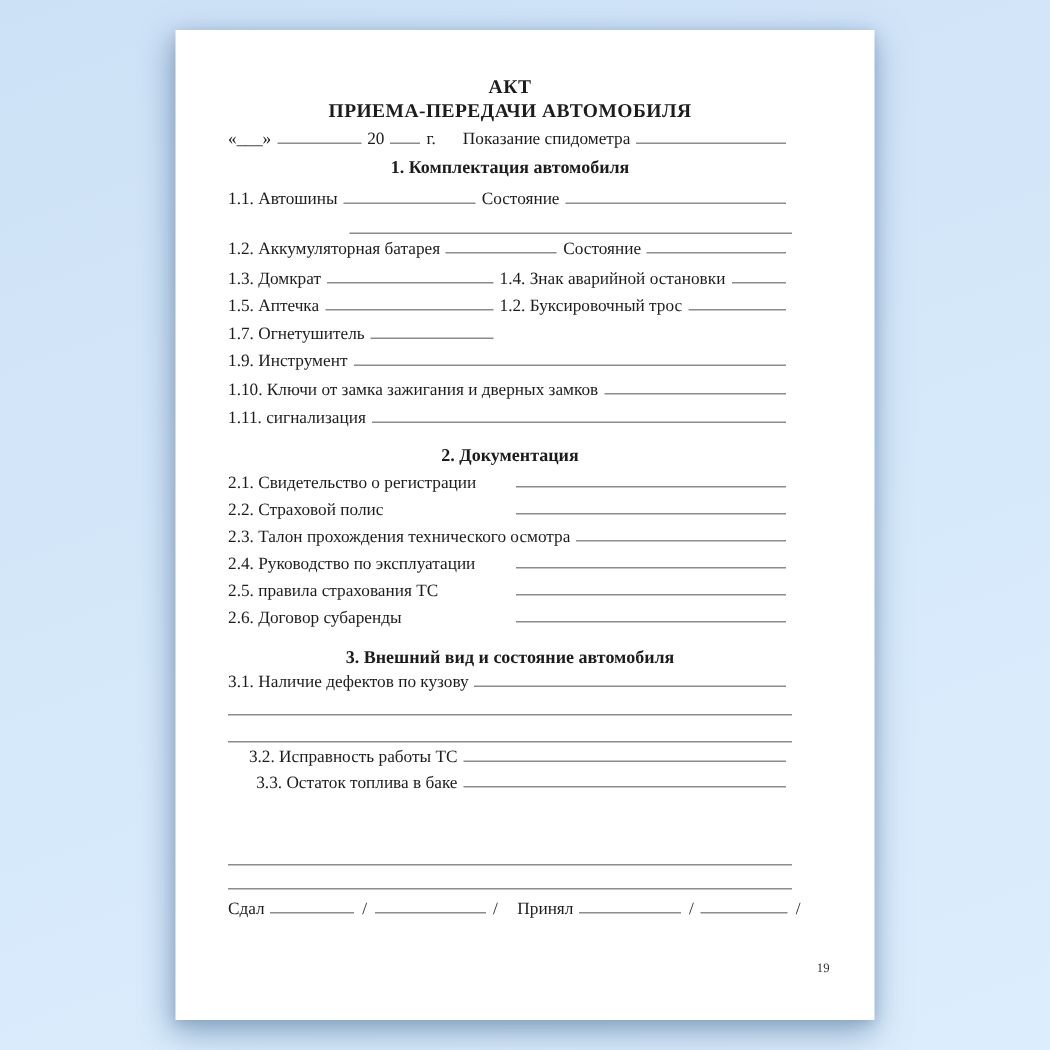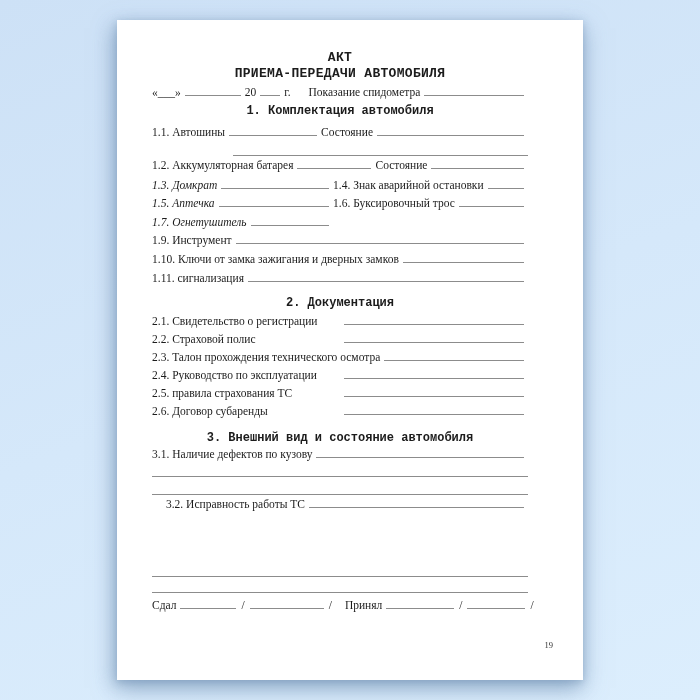--- a/index.html
+++ b/index.html
@@ -11,31 +11,31 @@
   }
   .paper{
     position:absolute;left:117px;top:20px;width:466px;height:660px;
     background:#ffffff;
     box-shadow:0 8px 22px rgba(105,138,175,.55),0 2px 7px rgba(105,138,175,.35),-5px 6px 16px rgba(105,138,175,.30);
   }
   .row{
     position:absolute;left:35px;right:55px;height:16px;line-height:16px;
     display:flex;align-items:baseline;font-size:11.5px;white-space:nowrap;
   }
-  .center{justify-content:center;font-family:Liberation Mono, monospace;}
+  .center{justify-content:center;}
   .bold{font-weight:700;}
   .t1{font-size:13px;letter-spacing:.4px;}
   .t2{font-size:13px;letter-spacing:.3px;}
   .sech{font-size:12px;}
   .blank{
     display:inline-block;height:12px;flex:0 0 auto;
     border-bottom:1px solid #8c8c8c;margin:0 4px -2px 4px;
   }
   .grow{flex:1 1 auto;}
-  .cell-l{width:181px;display:flex;align-items:baseline;font-style:italic;}
+  .cell-l{width:181px;display:flex;align-items:baseline;}
   .cell-r{flex:1;display:flex;align-items:baseline;}
   .cell-l .blank,.cell-r .blank{flex:1 1 auto;}
   .lbl2{flex:0 0 188px;}
   .lbl3{flex:0 0 153px;text-align:right;}
   .hline{position:absolute;border-top:1px solid #8c8c8c;height:0;}
   .pageno{position:absolute;right:30px;top:620px;font-size:8.5px;color:#333;text-align:center;}
   .slash{margin:0 1px;}
 </style>
 </head>
 <body>
@@ -82,21 +82,21 @@
       <span class="blank"></span>
     </span>
   </div>
 
   <div class="row" style="top:174px">
     <span class="cell-l">
       <span>1.5. Аптечка</span>
       <span class="blank"></span>
     </span>
     <span class="cell-r">
-      <span>1.6. Буксировочный трос</span>
+      <span>1.2. Буксировочный трос</span>
       <span class="blank"></span>
     </span>
   </div>
 
   <div class="row" style="top:193px">
     <span class="cell-l">
       <span>1.7. Огнетушитель</span>
       <span class="blank"></span>
     </span>
   </div>
@@ -149,20 +149,24 @@
     <span>3.1. Наличие дефектов по кузову</span>
     <span class="blank grow"></span>
   </div>
   <div class="hline" style="top:456px;left:35px;right:55px"></div>
   <div class="hline" style="top:474px;left:35px;right:55px"></div>
 
   <div class="row" style="top:475px">
     <span class="lbl3">3.2. Исправность работы ТС</span>
     <span class="blank grow"></span>
   </div>
+  <div class="row" style="top:492px">
+    <span class="lbl3">3.3. Остаток топлива в баке</span>
+    <span class="blank grow"></span>
+  </div>
 
   <div class="hline" style="top:556px;left:35px;right:55px"></div>
   <div class="hline" style="top:572px;left:35px;right:55px"></div>
 
   <div class="row" style="top:576px">
     <span>Сдал</span>
     <span class="blank" style="width:56px"></span>
     <span class="slash">/</span>
     <span class="blank" style="width:74px"></span>
     <span class="slash">/</span>

